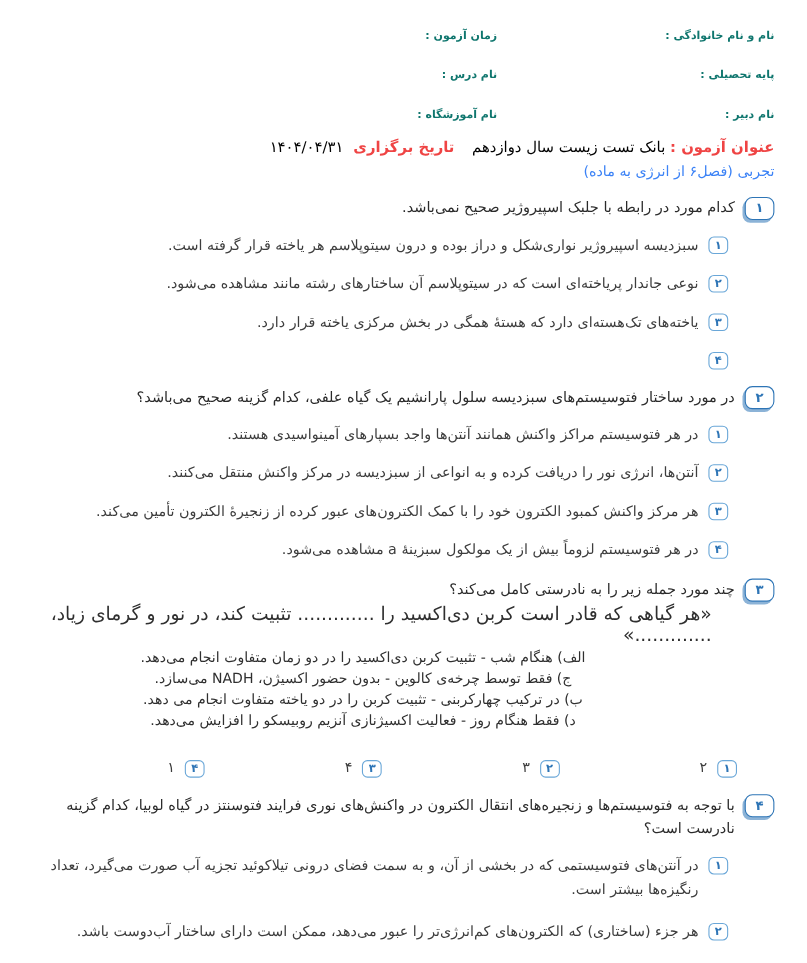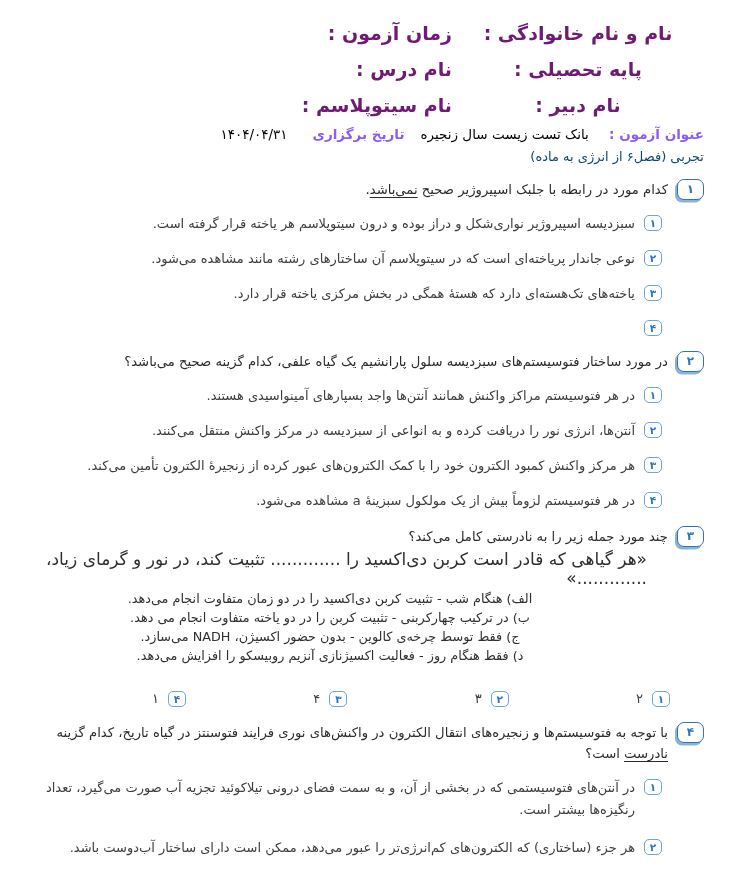--- a/index.html
+++ b/index.html
@@ -7,46 +7,46 @@
   body {
     width:734px; height:875px;
     font-family:"DejaVu Sans","Liberation Sans",sans-serif;
     color:#3c3c3c; overflow:hidden;
   }
   .page { width:734px; height:875px; padding:16px 30px 8px 24px; position:relative; }
 
   
   .header-top { display:flex; align-items:flex-start; }
   .hdr-col { display:flex; flex-direction:column; gap:14px; padding-top:6px; }
-  .hdr-col.right { width:252px;text-align:center; }
+  .hdr-col.right { width:252px; }
   .hdr-col.mid   { width:238px; }
-  .hdr-field { font-weight:bold; font-size:19px; color:#701a75; line-height:22px; white-space:nowrap; }
+  .hdr-field { font-weight:bold; font-size:10px; color:#0f766e; line-height:22px; white-space:nowrap; }
 
   .logo-col { flex:1; display:flex; flex-direction:column; align-items:center; padding-top:12px; }
   .logo-book { width:122px; height:92px; display:block; }
   .logo-wordmark { font-size:25px; font-weight:bold; color:#1c1c1c; margin-top:2px; letter-spacing:1px; }
 
   .title-block { margin-top:10px; }
   .title-line1 { display:flex; align-items:baseline; gap:16px; font-size:13.5px; }
-  .t-label { font-weight:bold; color:#8b5cf6; white-space:nowrap;margin-left:16px; }
+  .t-label { font-weight:bold; color:#ef4444; white-space:nowrap; }
   .t-value { color:#000000; white-space:nowrap; }
   .title-date { display:flex; gap:9px; align-items:baseline; }
-  .title-line2 { font-size:13px; color:#0c4a6e; margin-top:7px; }
+  .title-line2 { font-size:13px; color:#3b82f6; margin-top:7px; }
 
   
   .question { margin-top:15px; }
   .q-stem-row { display:flex; gap:9px; align-items:flex-start; font-size:13.2px; color:#2b2b2b; line-height:21px; }
   .q-badge {
     flex-shrink:0; display:inline-flex; align-items:center; justify-content:center;
     width:27px; height:21px; margin-top:0px;
     border:1.6px solid #2e75b6; border-radius:7px; background:#fff;
     box-shadow:-2px 2.5px 0 rgba(46,117,182,.55);
     color:#2e75b6; font-size:12px; font-weight:bold;
   }
-  .u { text-decoration:underline; text-underline-offset:3px; }
+  .u { text-underline-offset:3px; }
 
   .options { margin:13px 42px 0 0; }
   .option-row { display:flex; gap:9px; align-items:flex-start; margin-bottom:14px; font-size:13px; color:#3d3d3d; line-height:21px; }
   .opt-badge {
     flex-shrink:0; display:inline-flex; align-items:center; justify-content:center;
     width:18px; height:16px; margin-top:2px;
     border:1.3px solid #6aa7d8; border-radius:5px; background:#fff;
     color:#2e75b6; font-size:10.5px; font-weight:bold;
   }
 
@@ -66,29 +66,29 @@
 
   <div class="header-top">
     <div class="hdr-col right">
       <div class="hdr-field">نام و نام خانوادگی :</div>
       <div class="hdr-field">پایه تحصیلی :</div>
       <div class="hdr-field">نام دبیر :</div>
     </div>
     <div class="hdr-col mid">
       <div class="hdr-field">زمان آزمون :</div>
       <div class="hdr-field">نام درس :</div>
-      <div class="hdr-field">نام سیتوپلاسم :</div>
+      <div class="hdr-field">نام آموزشگاه :</div>
     </div>
   </div>
 
   <div class="title-block">
     <div class="title-line1">
       <div class="title-main">
         <span class="t-label">عنوان آزمون :</span>
-        <span class="t-value">بانک تست زیست سال زنجیره</span>
+        <span class="t-value">بانک تست زیست سال دوازدهم</span>
       </div>
       <div class="title-date">
         <span class="t-label">تاریخ برگزاری</span>
         <span class="t-value">۱۴۰۴/۰۴/۳۱</span>
       </div>
     </div>
     <div class="title-line2">تجربی (فصل۶ از انرژی به ماده)</div>
   </div>
 
   <section class="question">
@@ -141,22 +141,22 @@
   </section>
 
   <section class="question">
     <div class="q-stem-row">
       <span class="q-badge">۳</span>
       <span class="q-stem"><span>چند مورد جمله زیر را به نادرستی کامل می‌کند؟</span><span class="u"></span><span></span></span>
     </div>
     <div class="q3-quote">«هر گیاهی که قادر است کربن دی‌اکسید را ............. تثبیت کند، در نور و گرمای زیاد، .............»</div>
     <div class="q3-items">
       <div class="q3-item">الف) هنگام شب - تثبیت کربن دی‌اکسید را در دو زمان متفاوت انجام می‌دهد.</div>
+      <div class="q3-item">ج) فقط توسط چرخه‌ی کالوین - بدون حضور اکسیژن، NADH می‌سازد.</div>
       <div class="q3-item">ب) در ترکیب چهارکربنی - تثبیت کربن را در دو یاخته متفاوت انجام می دهد.</div>
-      <div class="q3-item">ج) فقط توسط چرخه‌ی کالوین - بدون حضور اکسیژن، NADH می‌سازد.</div>
       <div class="q3-item">د) فقط هنگام روز - فعالیت اکسیژنازی آنزیم روبیسکو را افزایش می‌دهد.</div>
     </div>
     <div class="answers-row">
       <div class="answer-pair">
         <span class="opt-badge">۱</span>
         <span>۲</span>
       </div>
       <div class="answer-pair">
         <span class="opt-badge">۲</span>
         <span>۳</span>
@@ -168,21 +168,21 @@
       <div class="answer-pair">
         <span class="opt-badge">۴</span>
         <span>۱</span>
       </div>
     </div>
   </section>
 
   <section class="question q4">
     <div class="q-stem-row">
       <span class="q-badge">۴</span>
-      <span class="q-stem"><span>با توجه به فتوسیستم‌ها و زنجیره‌های انتقال الکترون در واکنش‌های نوری فرایند فتوسنتز در گیاه تاریخ، کدام گزینه </span><span class="u">نادرست</span><span> است؟</span></span>
+      <span class="q-stem"><span>با توجه به فتوسیستم‌ها و زنجیره‌های انتقال الکترون در واکنش‌های نوری فرایند فتوسنتز در گیاه لوبیا، کدام گزینه </span><span class="u">نادرست</span><span> است؟</span></span>
     </div>
     <div class="options">
       <div class="option-row">
         <span class="opt-badge">۱</span>
         <span>در آنتن‌های فتوسیستمی که در بخشی از آن، و به سمت فضای درونی تیلاکوئید تجزیه آب صورت می‌گیرد، تعداد رنگیزه‌ها بیشتر است.</span>
       </div>
       <div class="option-row">
         <span class="opt-badge">۲</span>
         <span>هر جزء (ساختاری) که الکترون‌های کم‌انرژی‌تر را عبور می‌دهد، ممکن است دارای ساختار آب‌دوست باشد.</span>
       </div>

